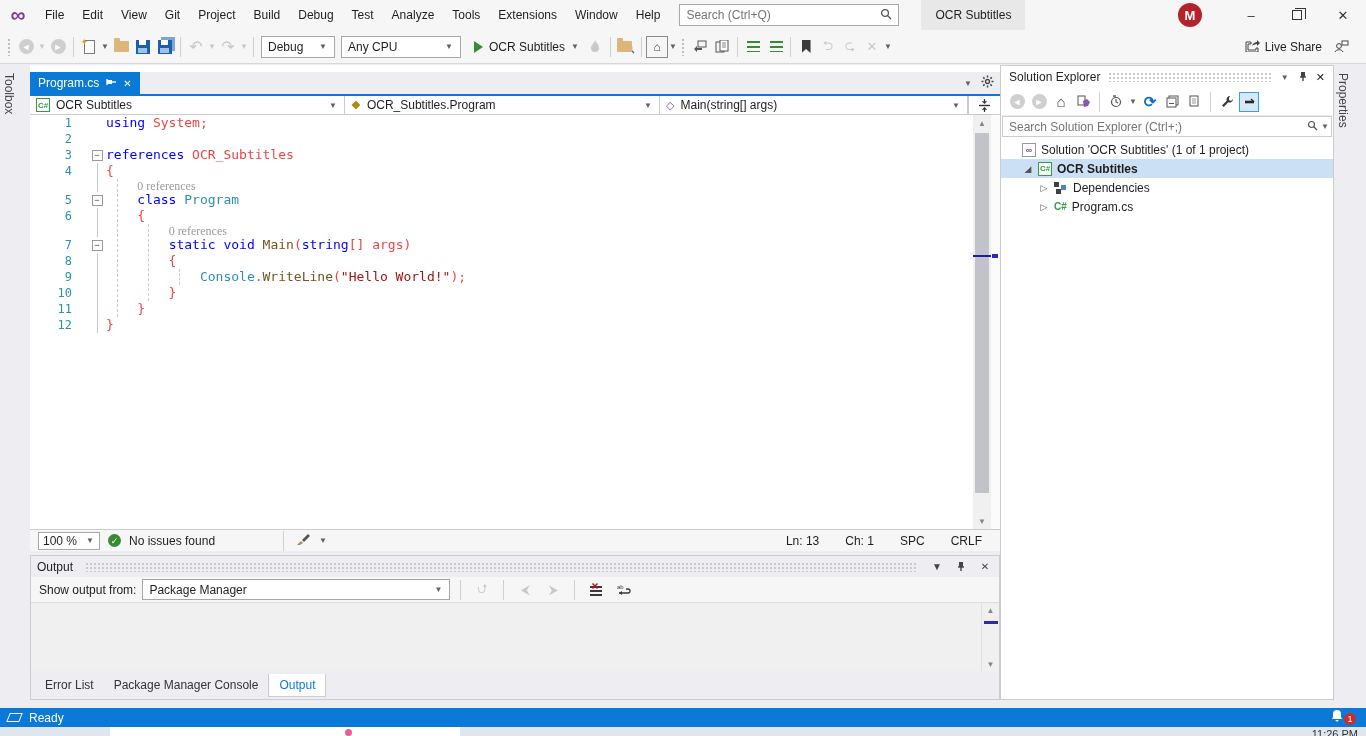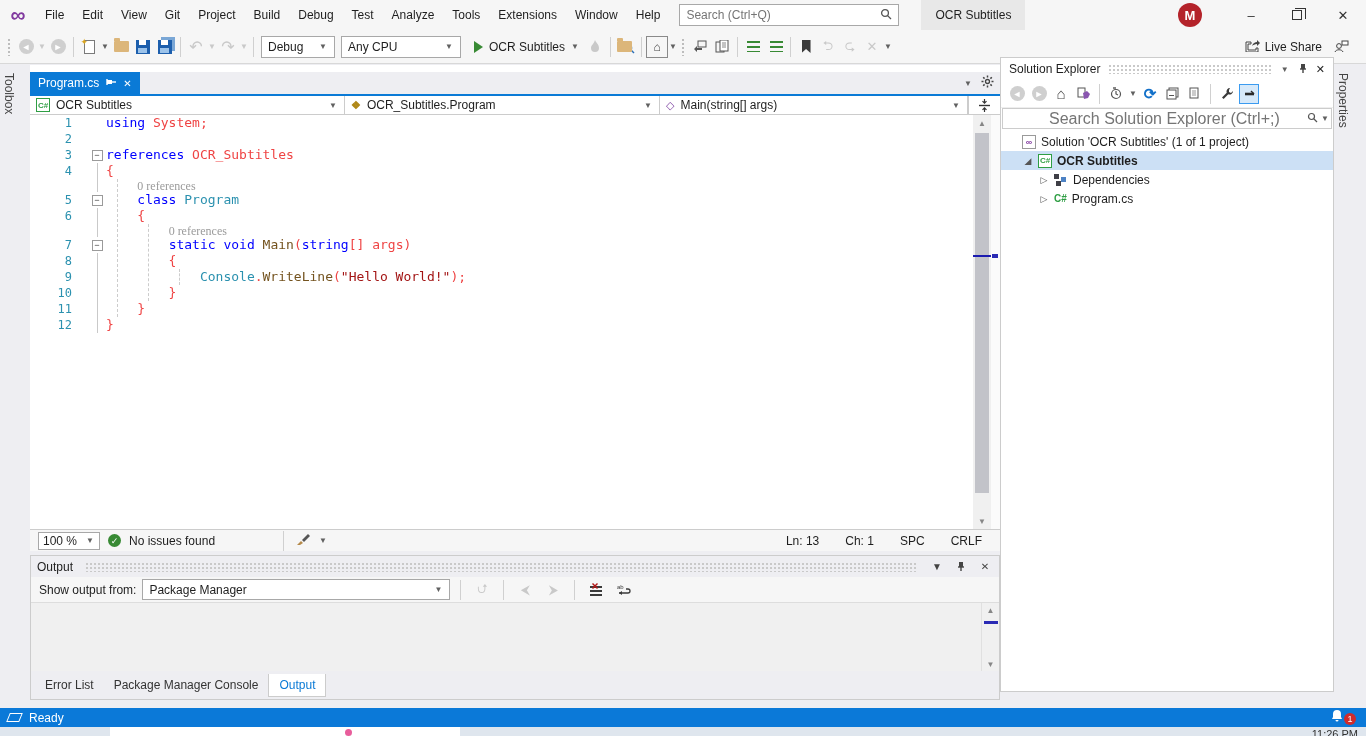--- a/index.html
+++ b/index.html
@@ -108,28 +108,28 @@
   .oline { font-family:"DejaVu Sans Mono",monospace; font-size:12px; color:#1e2a52; padding:3px 8px; background:#f6f6f6; }
   .oscroll { position:absolute; right:0; top:0; width:18px; height:100%; background:#f0f0f0; border-left:1px solid #e0e0e0; }
   .oscroll .arr { height:14px; display:flex; align-items:center; justify-content:center; font-size:8px; color:#868686; }
   .oscroll .arr.dn { position:absolute; bottom:0; left:0; right:0; }
   .omark { position:absolute; left:2px; top:18px; width:14px; height:3px; background:#2a2ab4; }
   .btabs { height:28px; display:flex; align-items:center; background:#eeeef2; padding-left:4px; }
   .btab { padding:4px 10px; color:#333; }
   .btab.active { background:#fff; color:#0a7ad6; border:1px solid #ccc; border-top:0; }
 
   
-  .solx { position:absolute; left:1000px; top:57px; width:334px; height:635px; background:#fff; border:1px solid #ccc; }
+  .solx { position:absolute; left:1000px; top:65px; width:334px; height:635px; background:#fff; border:1px solid #ccc; }
   .sxhdr { height:22px; display:flex; align-items:center; padding:0 8px; gap:8px; }
   .sxhdr .texture { flex:1; height:10px; background-image:radial-gradient(#c9c9c9 0.8px, transparent 1px); background-size:4px 4px; }
   .sxtb { height:28px; display:flex; align-items:center; padding:0 6px; gap:2px; border-bottom:1px solid #eee; }
   .sxtb .tbi { width:20px; height:20px; }
   .sxtb .toggle-on { border:1px solid #3b9bf0; background:#d6e9fa; }
   .sxsearch { height:21px; margin:0 1px; border:1px solid #ccc; background:#fff; display:flex; align-items:center; }
-  .sxsearch input { flex:1; border:0; outline:0; font-family:"Liberation Sans",sans-serif; font-size:16px; color:#0369a1; padding:0 6px; background:transparent;margin-left:40px; }
+  .sxsearch input { flex:1; border:0; outline:0; font-family:"Liberation Sans",sans-serif; font-size:12px; color:#0369a1; padding:0 6px; background:transparent; }
   .tree { padding-top:3px; }
   .trow { display:flex; align-items:center; height:19px; gap:5px; }
   .trow.sel { background:#cce0f5; }
   .trow .exp { width:10px; font-size:9px; color:#555; text-align:center; }
   .trow .bold { font-weight:bold; }
   .sln-ico { width:14px; height:14px; border:1px solid #9a9a9a; background:#fff; color:#813a9f; font-size:9px; font-weight:bold; display:flex; align-items:center; justify-content:center; }
   .dep-ico { width:14px; height:14px; position:relative; }
   .dep-ico i { position:absolute; width:5px; height:5px; background:#3f3f46; }
   .dep-ico i:nth-child(1){left:0;top:1px;} .dep-ico i:nth-child(2){left:7px;top:4px;background:#4d82c4;} .dep-ico i:nth-child(3){left:2px;top:8px;}
   .csfile-ico { color:#2f9e44; font-weight:bold; font-size:10px; }

